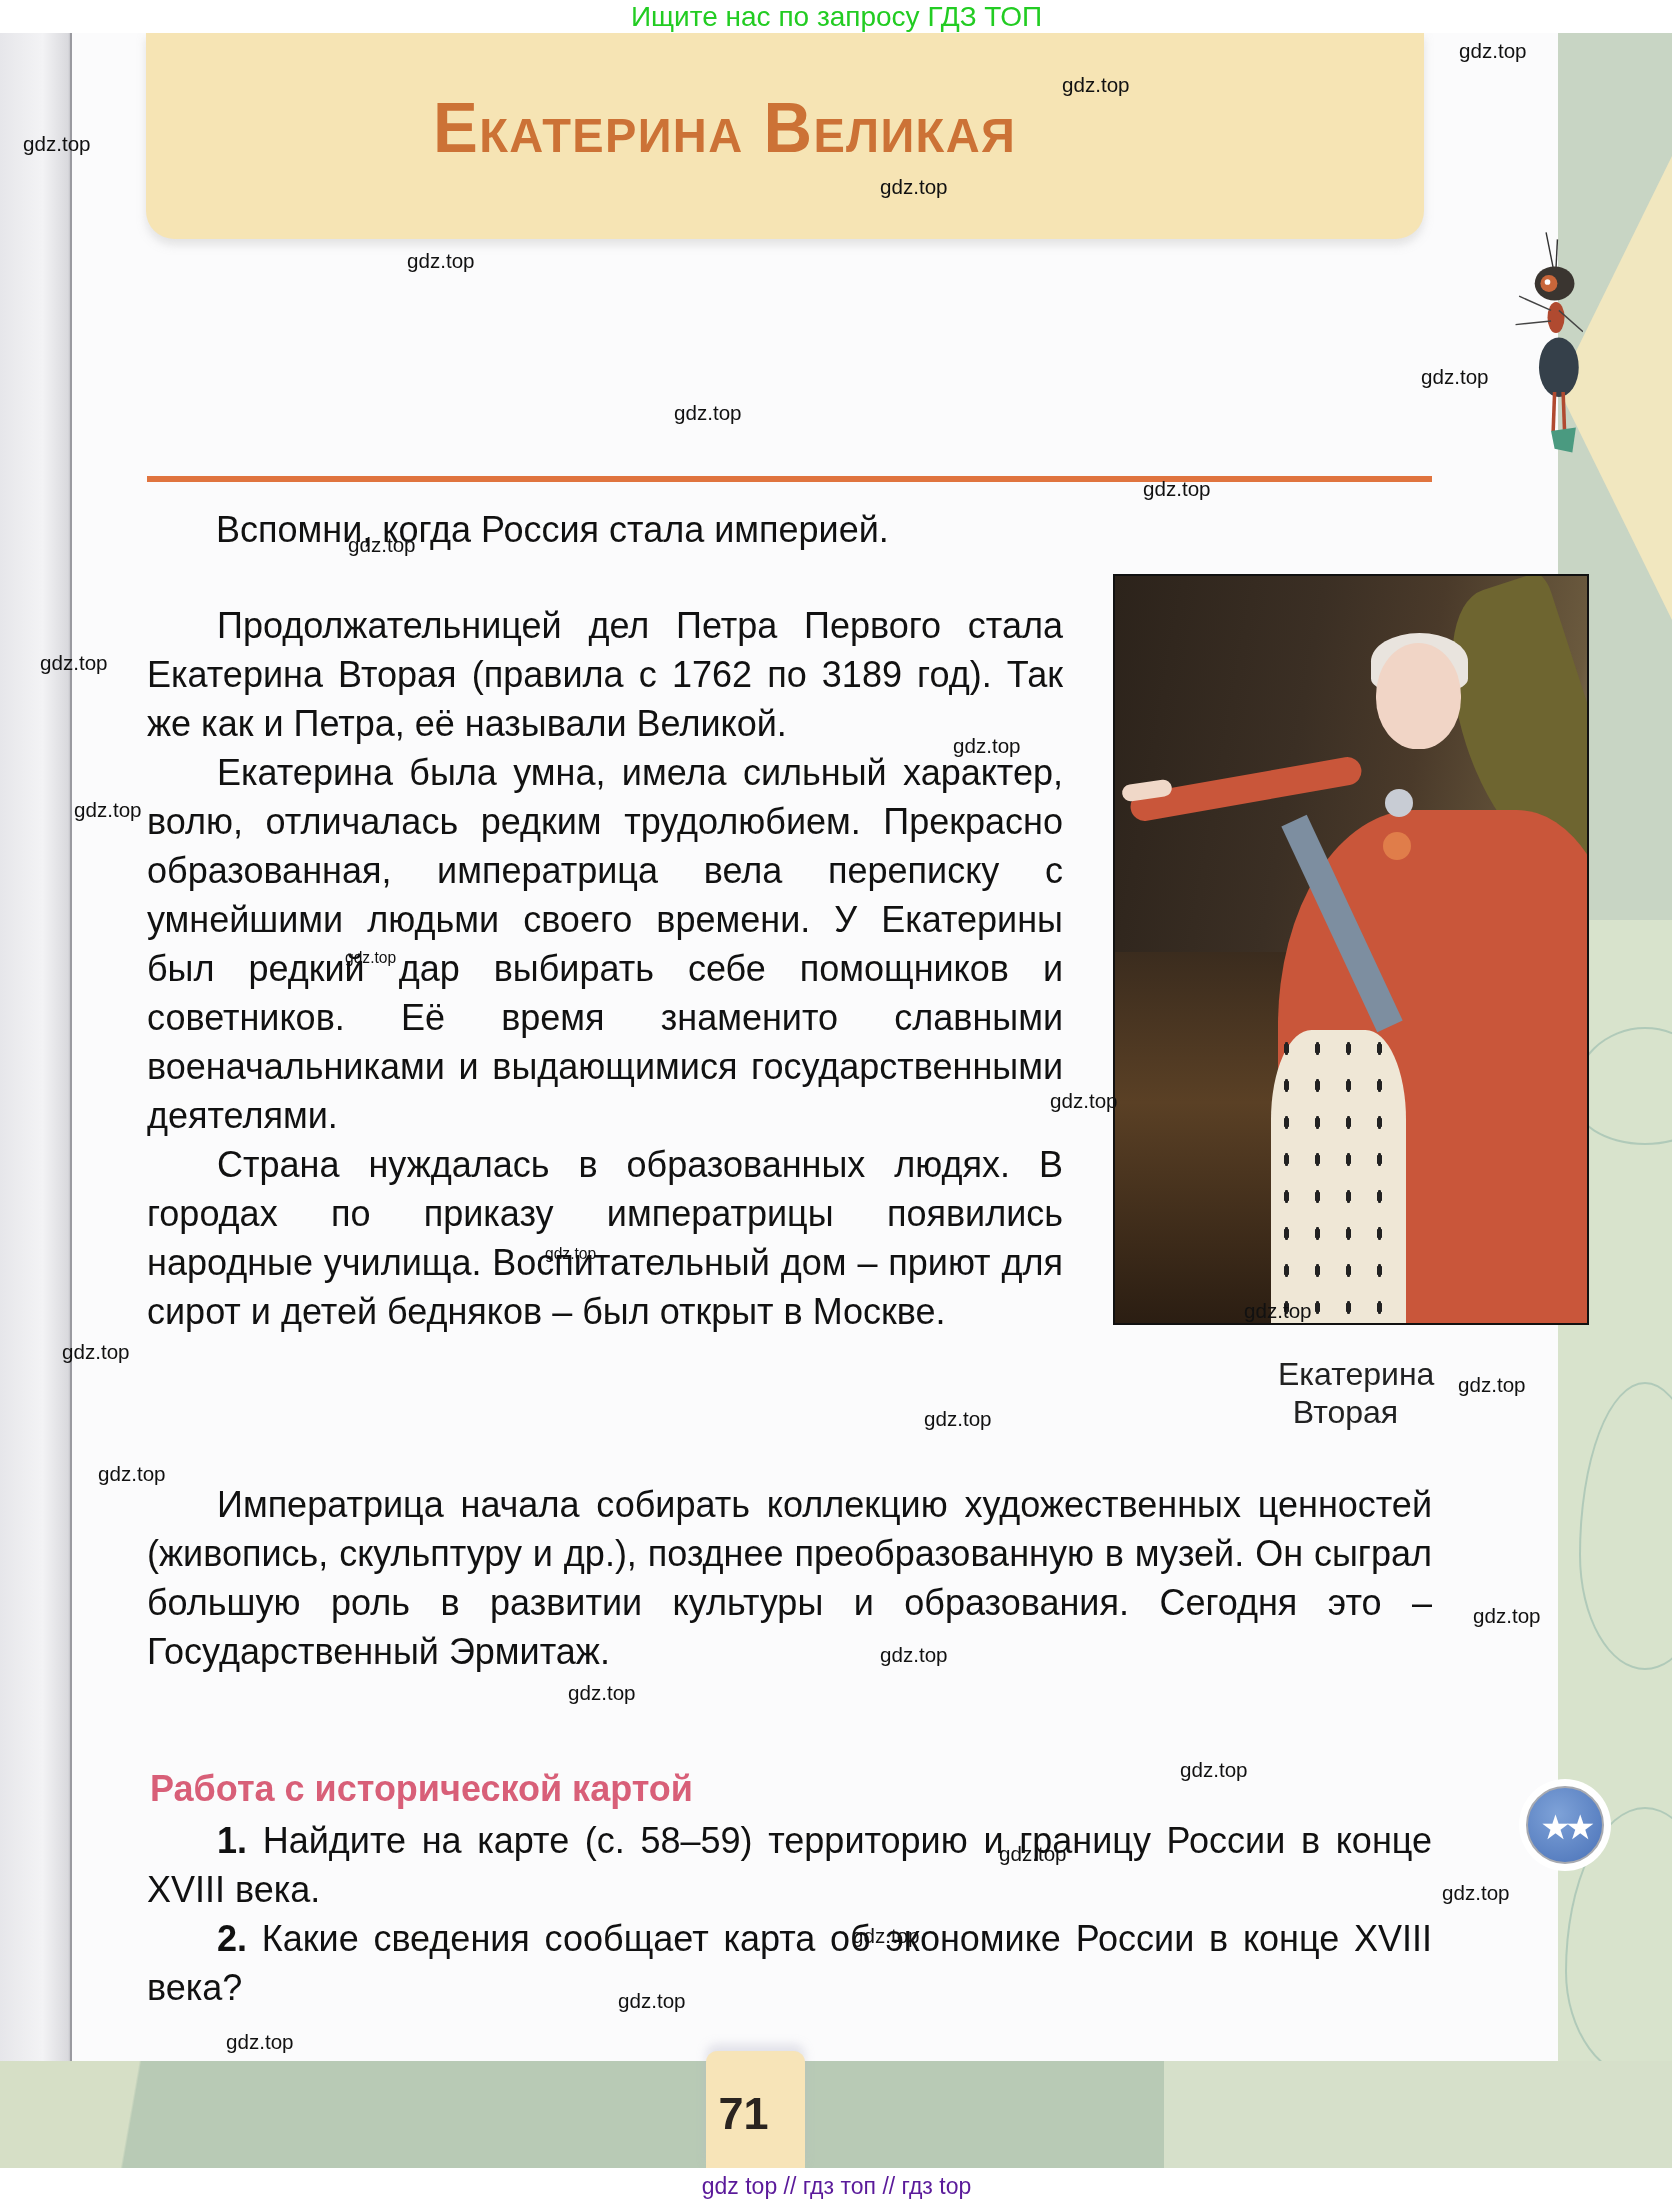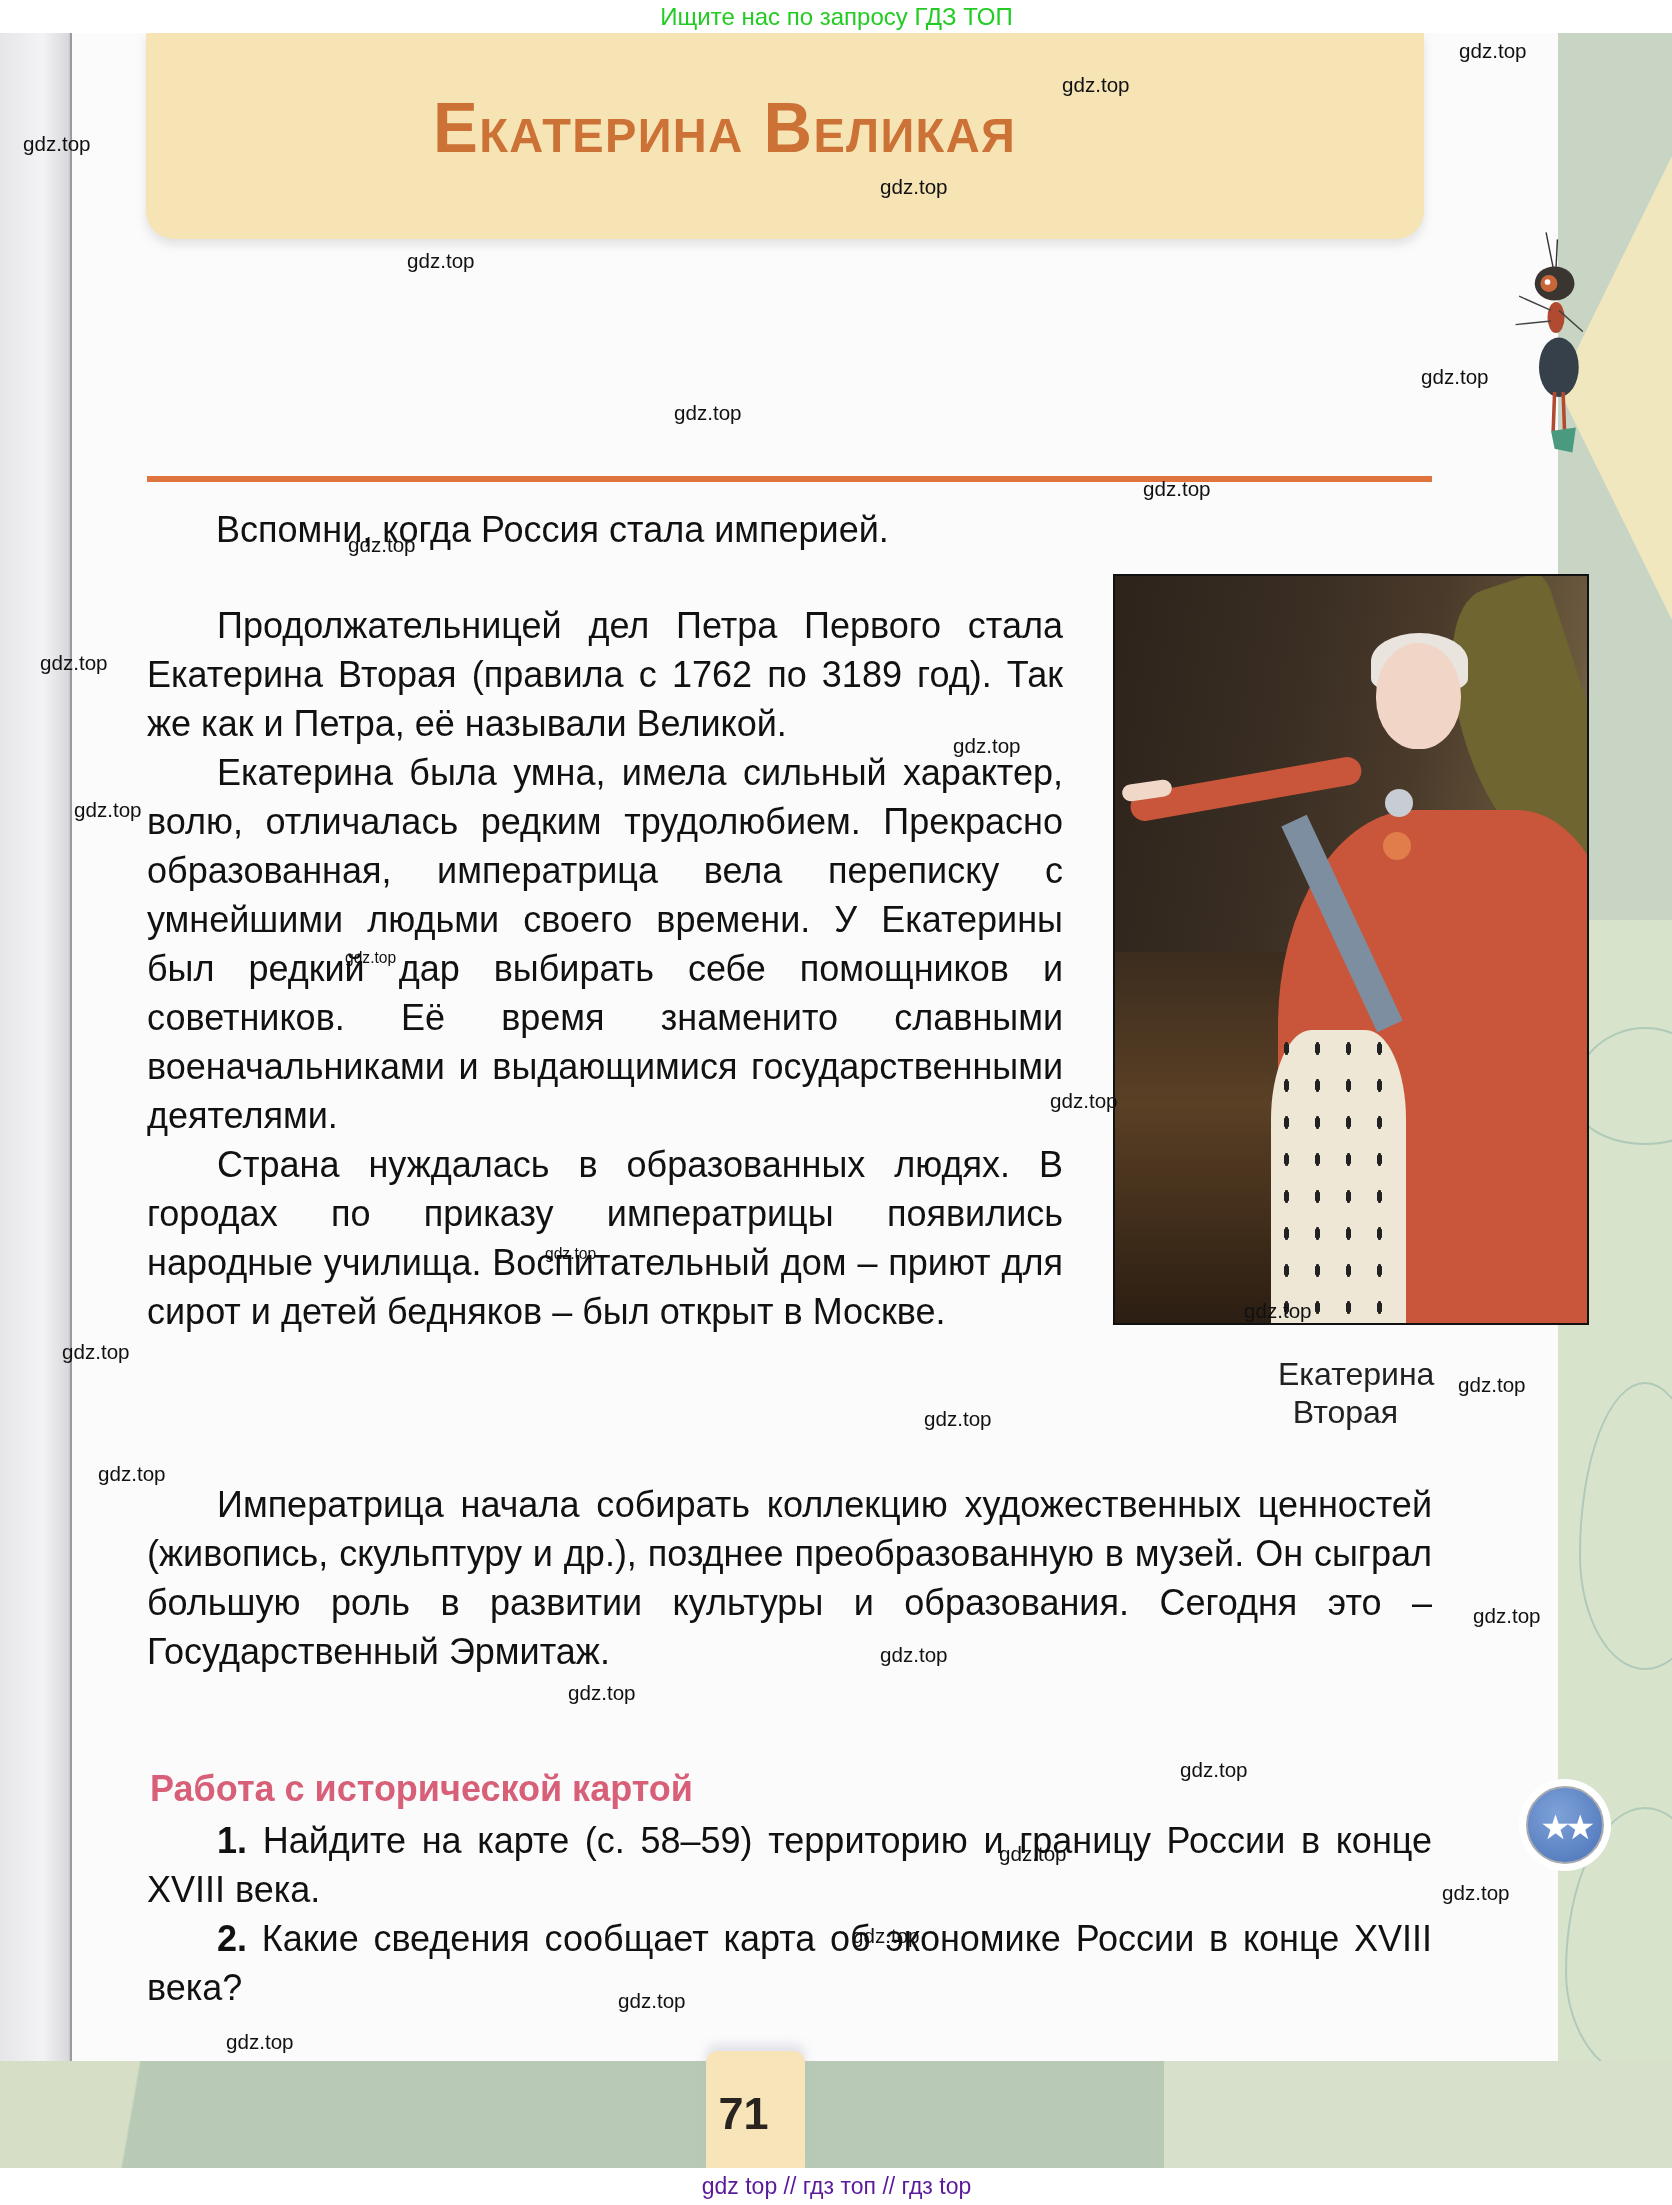--- a/index.html
+++ b/index.html
@@ -2,21 +2,21 @@
 <html style="font-size:11.4px"><head>
 <meta charset="utf-8">
 <style>
   html, body { margin: 0; padding: 0; }
   body {
     width: 1673px; height: 2205px; position: relative; overflow: hidden;
     background: #ffffff; font-family: "Liberation Sans", sans-serif;
   }
   .top-banner {
     position: absolute; left: 0; top: 0; width: 1673px; height: 33px;
-    text-align: center; color: #22cc22; font-size: 24px; line-height: 33px;
+    text-align: center; color: #22cc22; font-size: 28px; line-height: 33px;
     font-family: "Liberation Sans", sans-serif;
   }
   .page-scan {
     position: absolute; left: 0; top: 33px; width: 1673px; height: 2136px;
     background: #fbfbfc; overflow: hidden;
   }
   .gutter-left {
     position: absolute; left: 0; top: 0; width: 71px; height: 100%;
     background: linear-gradient(to right, #e6e6ea 0%, #f3f3f5 60%, #d9d9dd 96%, #b9b9bf 100%);
   }

